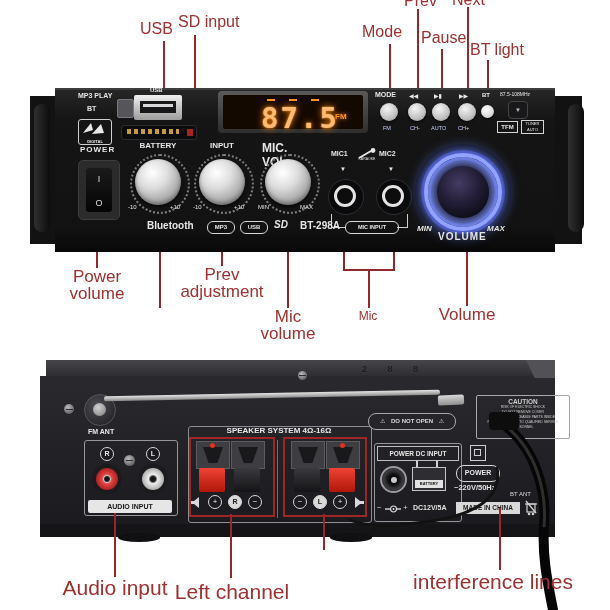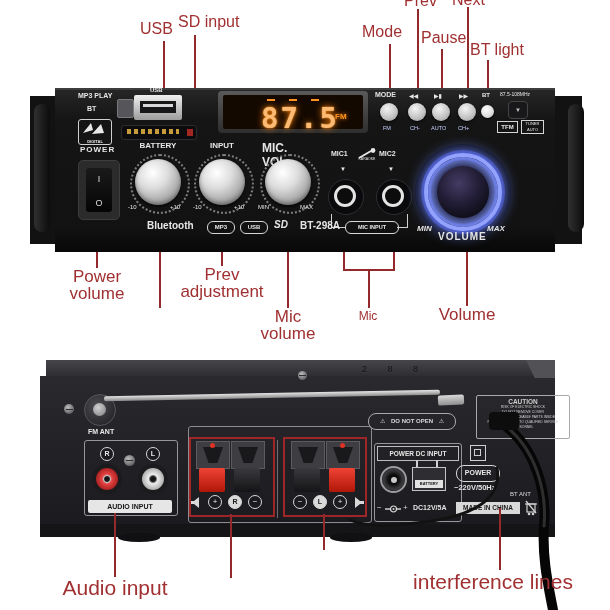--- a/index.html
+++ b/index.html
@@ -226,20 +226,21 @@
     <div style="position:absolute;left:4px;top:4px;width:22px;height:22px;border-radius:50%;background:radial-gradient(circle,#f0baba 8%,#e04040 35%,#8f1111 90%);"></div>
     <div style="position:absolute;left:11px;top:11px;width:8px;height:8px;border-radius:50%;background:#141414;border:1px solid #d9d9d9;box-sizing:border-box;"></div>
   </div>
   <div class="abs" style="left:138px;top:464px;width:30px;height:30px;border-radius:50%;background:#1b1b1e;">
     <div style="position:absolute;left:4px;top:4px;width:22px;height:22px;border-radius:50%;background:radial-gradient(circle,#ffffff 10%,#dddddd 40%,#8d8d8d 90%);"></div>
     <div style="position:absolute;left:11px;top:11px;width:8px;height:8px;border-radius:50%;background:#141414;border:1px solid #777;box-sizing:border-box;"></div>
   </div>
   <div class="abs" style="left:88px;top:500px;width:84px;height:13px;background:#e6e6e6;border-radius:2px;color:#151515;font-size:7px;font-weight:bold;text-align:center;line-height:13px;">AUDIO INPUT</div>
 
   <div class="abs" style="left:188px;top:426px;width:182px;height:95px;border:1px solid #8d8d91;border-radius:3px;"></div>
+  <div class="abs" style="left:188px;top:426px;width:182px;text-align:center;font-size:8px;font-weight:bold;color:#e8e8e8;">SPEAKER SYSTEM 4Ω-16Ω</div>
   <div class="abs" style="left:277px;top:440px;width:1px;height:78px;background:#6f6f73;"></div>
 
   <div class="clip-top" style="left:196px;top:441px;">
       <div style="position:absolute;left:13px;top:1px;width:5px;height:5px;border-radius:50%;background:#e03225;"></div>
     </div>
   <div class="clip-top" style="left:231px;top:441px;"></div>
   <div class="clip-top" style="left:291px;top:441px;"></div>
   <div class="clip-top" style="left:326px;top:441px;">
       <div style="position:absolute;left:13px;top:1px;width:5px;height:5px;border-radius:50%;background:#e03225;"></div>
     </div>
@@ -318,17 +319,18 @@
     <path d="M497,468 C502,498 476,514 432,521 C398,526 366,527 350,520" fill="none" stroke="#121212" stroke-width="3" stroke-linecap="round"></path>
   </svg>
   <div class="abs" style="left:489,top:414px;left:489px;width:30px;height:18px;background:#0d0d0d;border-radius:4px;top:412px;"></div>
 
   <div class="rline" style="left:114px;top:513px;height:64px;"></div>
   <div class="rline" style="left:230px;top:514px;height:64px;"></div>
   <div class="rline" style="left:323px;top:514px;height:36px;"></div>
   <div class="rline" style="left:499px;top:508px;height:62px;"></div>
 
   <div class="red-label" style="left:40px;top:577px;width:150px;font-size:21px;">Audio input</div>
+  <div class="red-label" style="left:150px;top:581px;width:164px;font-size:21px;">Left channel</div>
   <div class="red-label" style="left:388px;top:571px;width:210px;font-size:21px;">
     <div>interference lines</div>
   </div>
 
 </div>
 
 </body></html>

